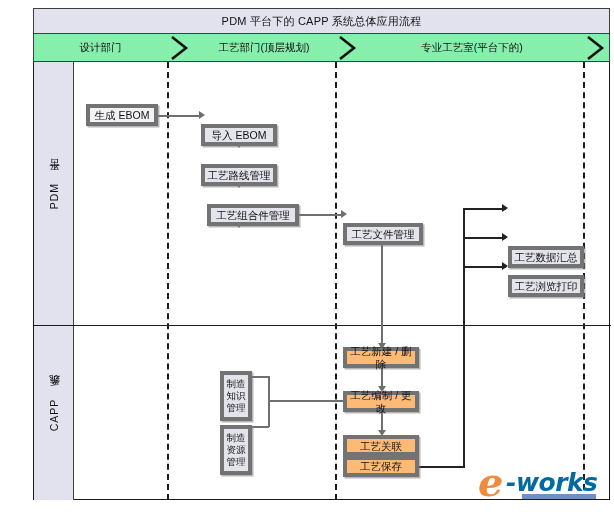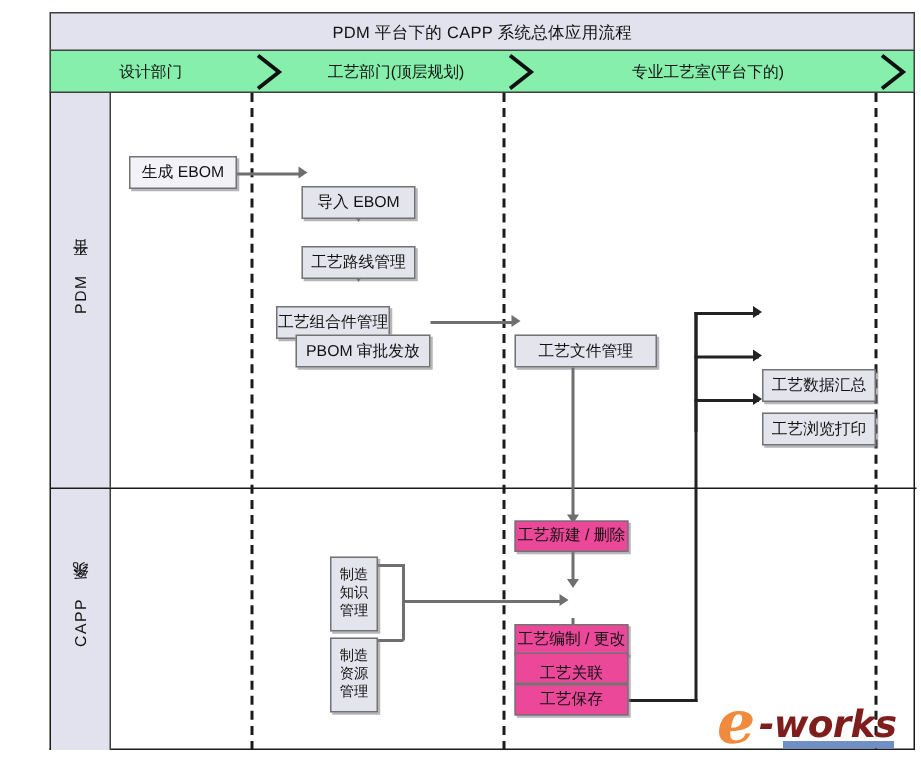--- a/index.html
+++ b/index.html
@@ -48,49 +48,49 @@
   }
   .hsplit{left:0;width:577px;height:0;border-top:1px solid #1b1b1b;}
 
   
   .dashsep{
     width:0;border-left:2px dashed #1b1b1b;
   }
 
   
   .node{
-    border:1px solid #737373;
+    border:4px solid #737373;
     display:flex;align-items:center;justify-content:center;
     font-size:10.5px;color:#111;text-align:center;line-height:1.15;
     background:#e6e6ee;
     box-shadow:1.5px 1.5px 0 rgba(120,120,130,.55);
   }
   .node.gray{background:#e4e4ec;margin-top:20px;}
-  .node.yellow{background:#ec4899;}
+  .node.yellow{background:#fdba74;}
   .node.white{background:#f2f2f7;}
   .node.stack{flex-direction:column;padding:1px 0;font-size:9.5px;line-height:1.25;}
 
   
   .ln{background:#6f6f6f;}
   .lnh{height:1.5px;}
   .lnv{width:1.5px;}
   .ln-dark{background:#222;}
   .arw{width:0;height:0;position:absolute;}
   .arw-r{border-top:4px solid transparent;border-bottom:4px solid transparent;border-left:6px solid #6f6f6f;}
   .arw-d{border-left:4px solid transparent;border-right:4px solid transparent;border-top:6px solid #6f6f6f;}
 
   
   .logo{right:4px;bottom:16px;width:132px;height:40px;}
   .logo-e{
     position:absolute;left:0;top:-2px;font-size:40px;line-height:40px;
     color:#f08a3c;font-family:"DejaVu Serif",serif;font-style:italic;font-weight:bold;
   }
   .logo-w{
     position:absolute;left:28px;top:6px;font-size:25px;line-height:26px;
-    color:#7f1d1d;font-family:"DejaVu Sans",sans-serif;font-style:italic;font-weight:bold;
+    color:#0369a1;font-family:"DejaVu Sans",sans-serif;font-style:italic;font-weight:bold;
     letter-spacing:-.5px;
   }
   .logo-bar{position:absolute;left:44px;top:30px;width:74px;height:5px;background:#6f8fc6;}
 </style>
 </head>
 <body>
 
 <div id="canvas">
 
   <div class="abs title-bar">
@@ -182,29 +182,26 @@
     </div>
 
     <div class="abs node gray" style="left:167px;top:42px;width:76px;height:22px;">
       <span>导入 EBOM</span>
     </div>
 
     <div class="abs node gray" style="left:167px;top:82px;width:76px;height:22px;">
       <span>工艺路线管理</span>
     </div>
 
-    <div class="abs node gray" style="left:150px;top:122px;width:76px;height:22px;justify-content:center;">
+    <div class="abs node gray" style="left:173px;top:122px;width:92px;height:22px;justify-content:center;">
       <span>工艺组合件管理</span>
     </div>
 
-    <div class="abs node gray" style="left:163px;top:141px;width:90px;height:22px;top:141px;">
-      <span>PBOM 审批发放</span>
-    </div>
-
-    <div class="abs node gray" style="left:309px;top:141px;width:95px;height:22px;">
+
+    <div class="abs node gray" style="left:309px;top:141px;width:80px;height:22px;">
       <span>工艺文件管理</span>
     </div>
 
 
     <div class="abs node gray" style="left:474px;top:164px;width:76px;height:22px;">
       <span>工艺数据汇总</span>
     </div>
 
     <div class="abs node gray" style="left:474px;top:193px;width:76px;height:22px;">
       <span>工艺浏览打印</span>
@@ -219,21 +216,21 @@
     <div class="abs node gray stack" style="left:186px;top:343px;width:32px;height:50px;">
       <span>制造</span>
       <span>资源</span>
       <span>管理</span>
     </div>
 
     <div class="abs node yellow" style="left:309px;top:285px;width:76px;height:21px;">
       <span>工艺新建 / 删除</span>
     </div>
 
-    <div class="abs node yellow" style="left:309px;top:329px;width:76px;height:21px;margin-top:25px;">
+    <div class="abs node yellow" style="left:309px;top:329px;width:76px;height:21px;">
       <span>工艺编制 / 更改</span>
     </div>
 
     <div class="abs node yellow" style="left:309px;top:373px;width:76px;height:21px;align-items:flex-end;">
       <span>工艺关联</span>
     </div>
 
     <div class="abs node yellow" style="left:309px;top:394px;width:76px;height:21px;top:394px;">
       <span>工艺保存</span>
     </div>

